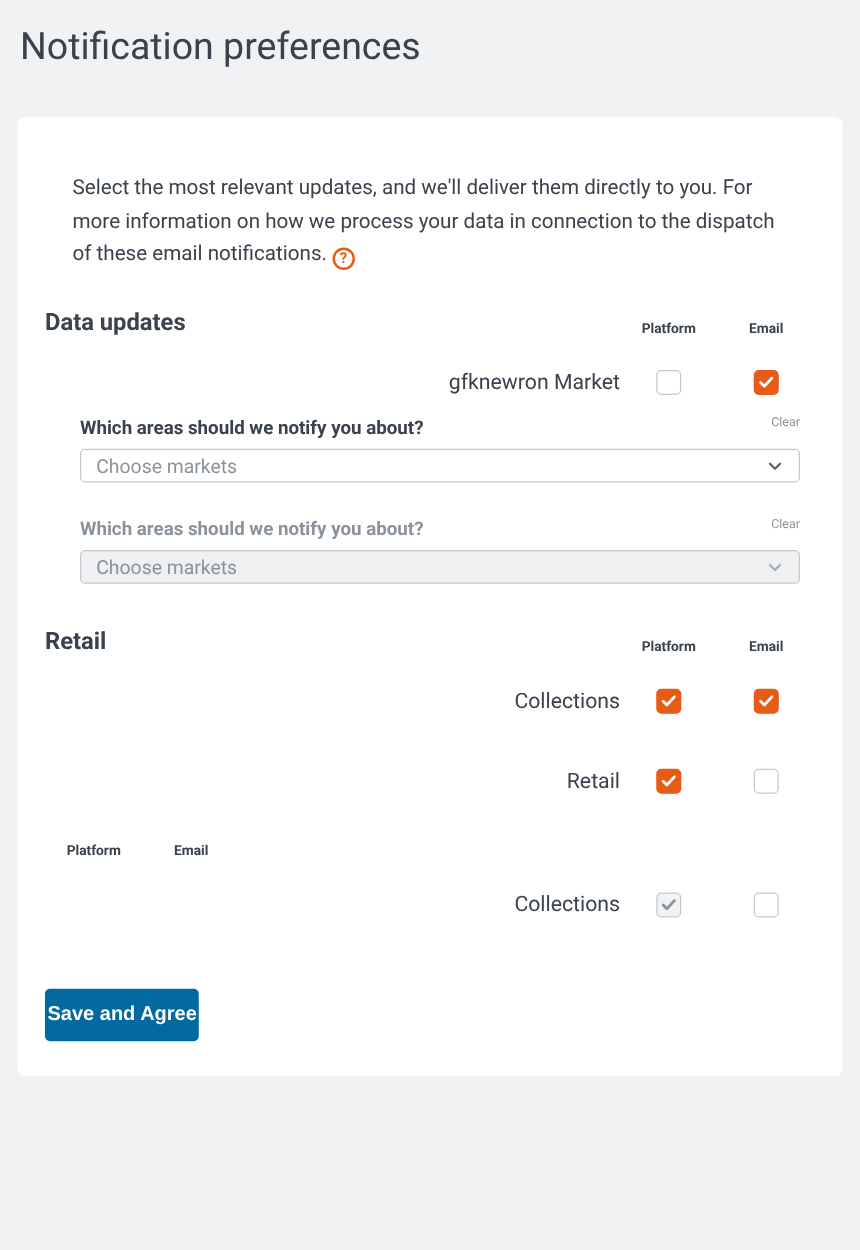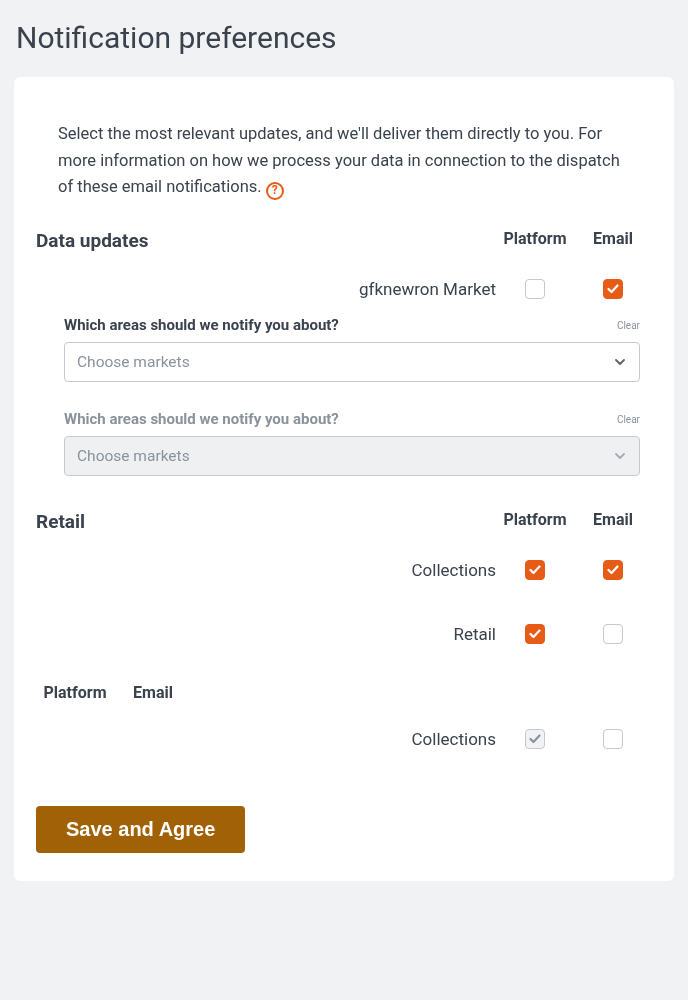--- a/index.html
+++ b/index.html
@@ -13,21 +13,21 @@
   }
   .page-title {
     font-size: 30px;
     font-weight: 400;
     color: #3a424d;
     padding: 20px 24px 22px 16px;
   }
   .card {
     background: #fff;
     border-radius: 6px;
-    margin: 0 14px;
+    margin: 17px 14px;
     padding: 44px 22px 28px 22px;
   }
   .intro {
     font-size: 16.5px;
     line-height: 1.62;
     color: #3a424d;
     padding: 0 20px 0 22px;
     margin-bottom: 28px;
   }
   .help-icon {
@@ -42,33 +42,33 @@
     font-size: 12px;
     font-weight: 700;
     vertical-align: -2px;
     cursor: pointer;
   }
   .section {
     margin-bottom: 34px;
   }
   .section-header {
     display: flex;
-    align-items: flex-start;
+    align-items: flex-end;
     margin-bottom: 22px;
   }
   .section-title {
     font-size: 19px;
     font-weight: 700;
     color: #3a424d;
     flex: 1;
   }
   .col-head {
     width: 78px;
     text-align: center;
-    font-size: 16px;
+    font-size: 11px;
     font-weight: 700;
     color: #3a424d;
   }
   .row {
     display: flex;
     align-items: center;
     padding-left: 28px;
     min-height: 30px;
     margin-bottom: 12px;
   }
@@ -105,42 +105,42 @@
     cursor: default;
   }
   .checkbox.disabled.checked {
     background: #f1f2f4;
     border-color: #c5c9cf;
   }
   .checkbox.disabled.checked svg { display: block; }
   .checkbox.disabled.checked svg path { stroke: #8a929c; }
   .subrow {
     display: flex;
-    align-items: center;
+    align-items: flex-start;
     padding-left: 28px;
     margin-bottom: 8px;
   }
   .subrow-label {
     flex: 1;
     font-size: 15px;
     font-weight: 700;
     color: #3a424d;
   }
   .subrow-label.disabled { color: #8a929c; }
   .clear-link {
     font-size: 10px;
     color: #8a929c;
     cursor: pointer;
     padding-right: 12px;
   }
   .select {
     margin: 0 12px 28px 28px;
     border: 1px solid #c5c9cf;
     border-radius: 4px;
-    height: 40px;
+    height: 27px;
     display: flex;
     align-items: center;
     padding: 0 12px;
     cursor: pointer;
     background: #fff;
   }
   .select.disabled {
     background: #eef0f2;
     cursor: default;
   }
@@ -153,27 +153,27 @@
     width: 14px;
     height: 14px;
     display: flex;
     align-items: center;
     justify-content: center;
   }
   .chevron svg path { stroke: #5a626c; }
   .select.disabled .chevron svg path { stroke: #a6acb4; }
   .row.spaced { margin-bottom: 34px; }
   .save-btn {
-    background: #a16207;
+    background: #0369a1;
     color: #fff;
     border: none;
     border-radius: 4px;
-    font-size: 20px;
+    font-size: 16px;
     font-weight: 600;
-    padding: 12px 30px;
+    padding: 12px 2px;
     cursor: pointer;
     margin-top: 18px;
   }
 </style>
 </head>
 <body>
 
 <h1 class="page-title">Notification preferences</h1>
 
 <div class="card">

